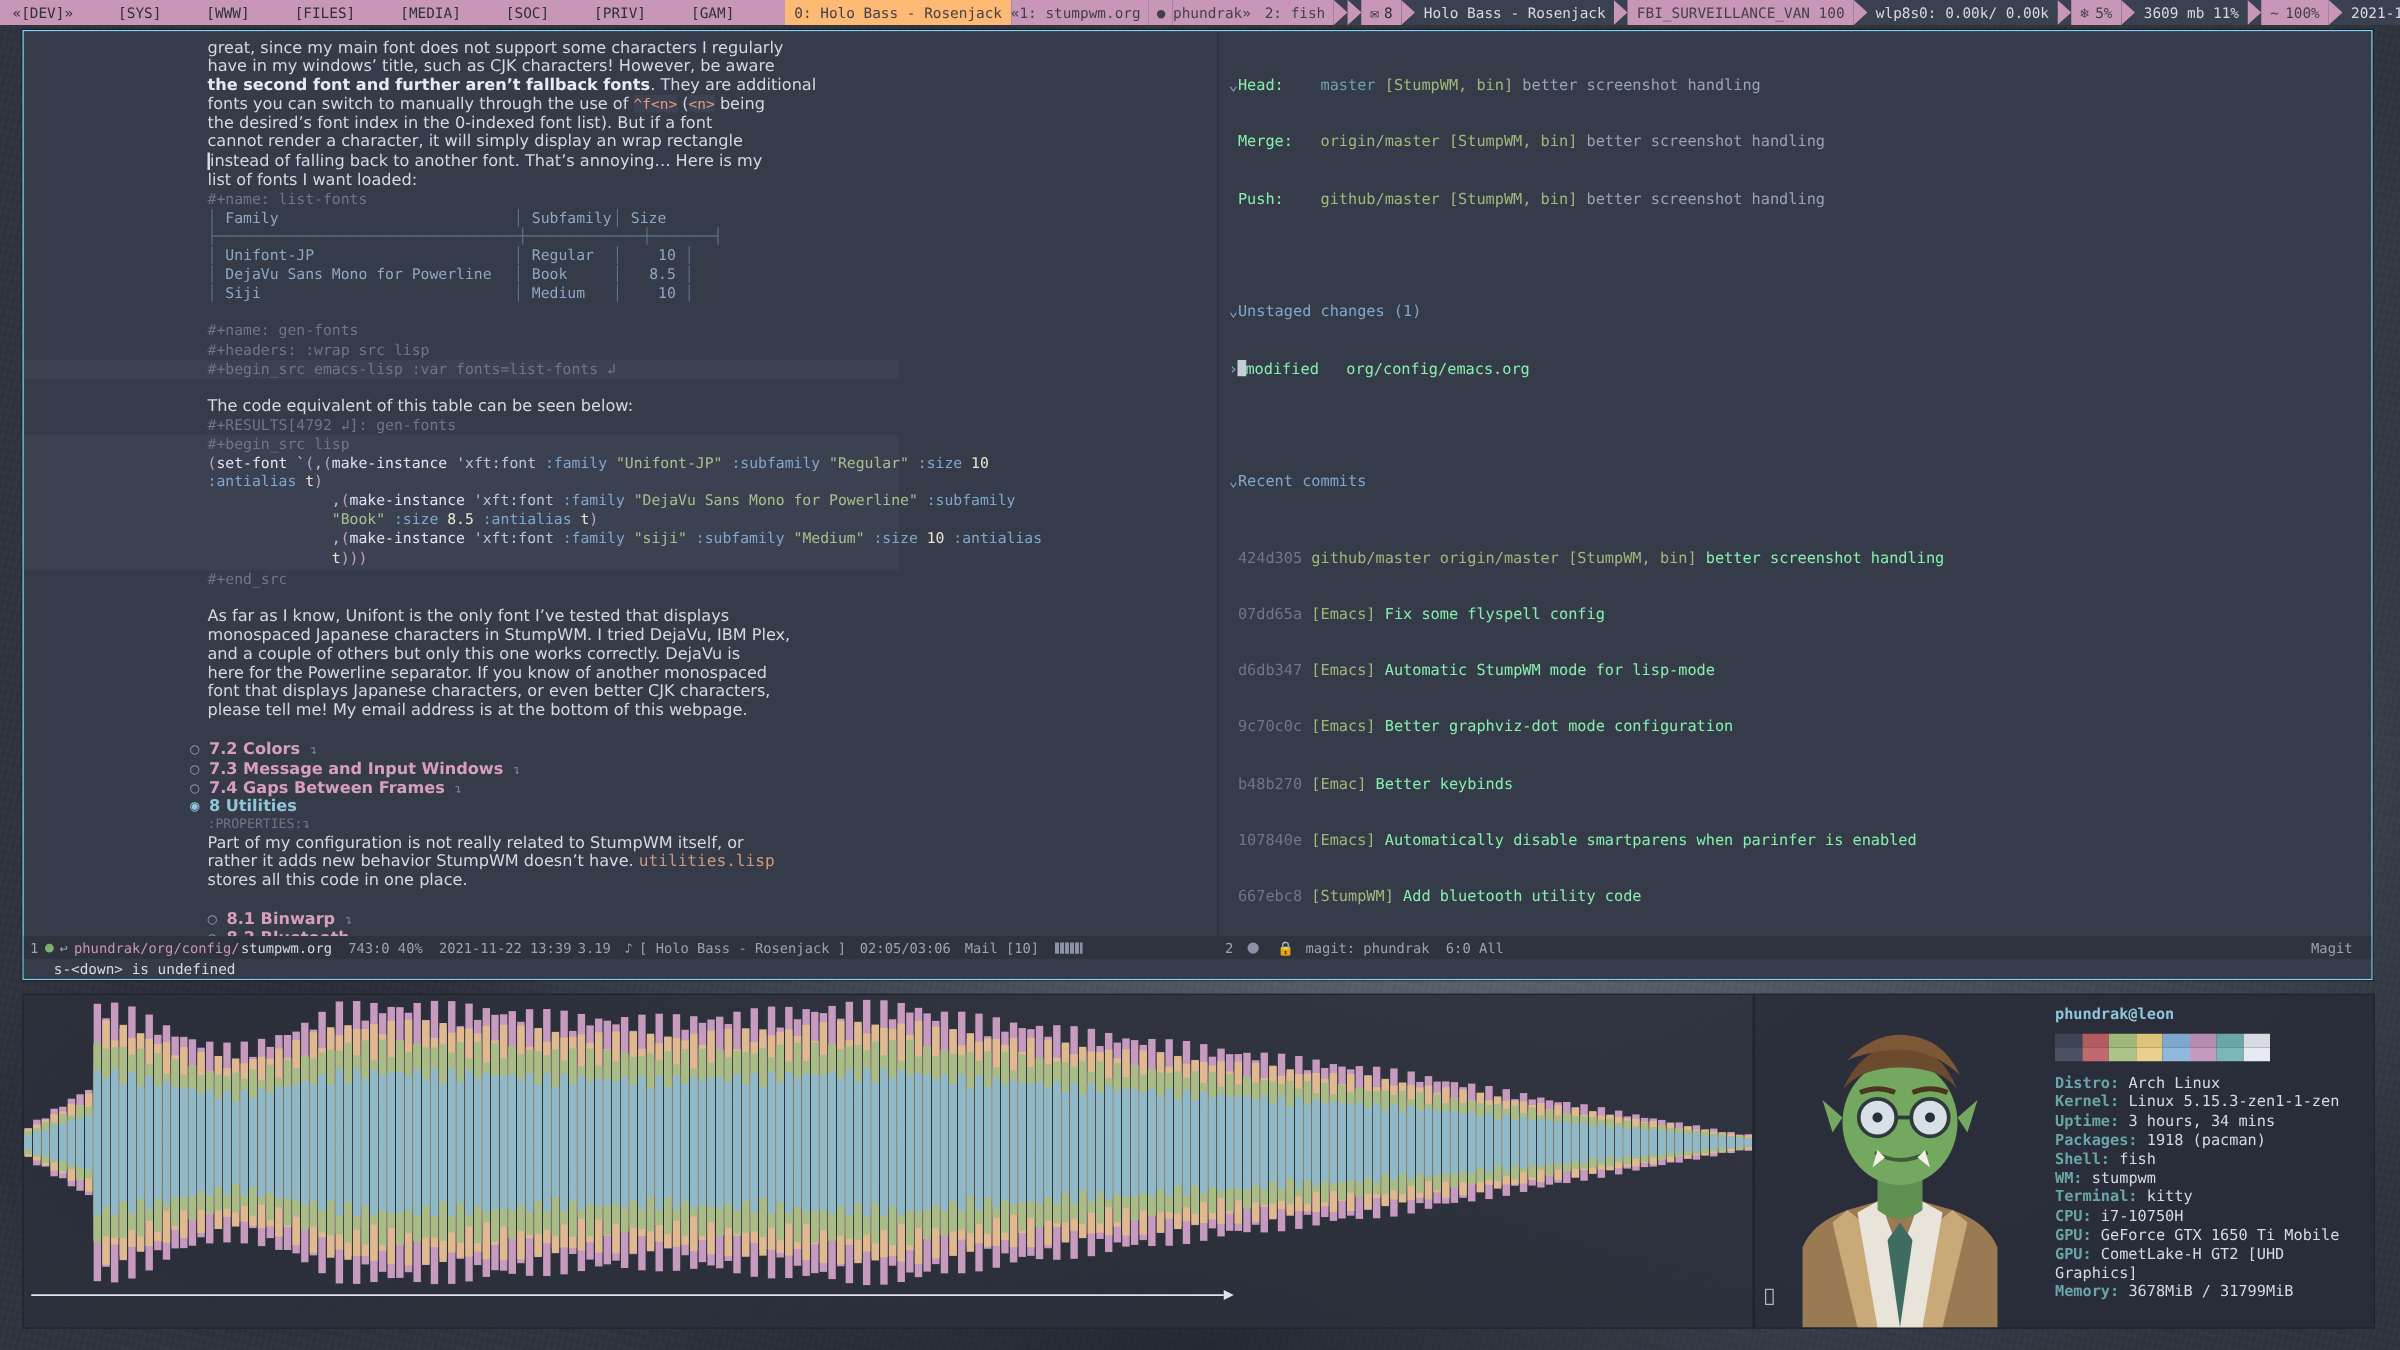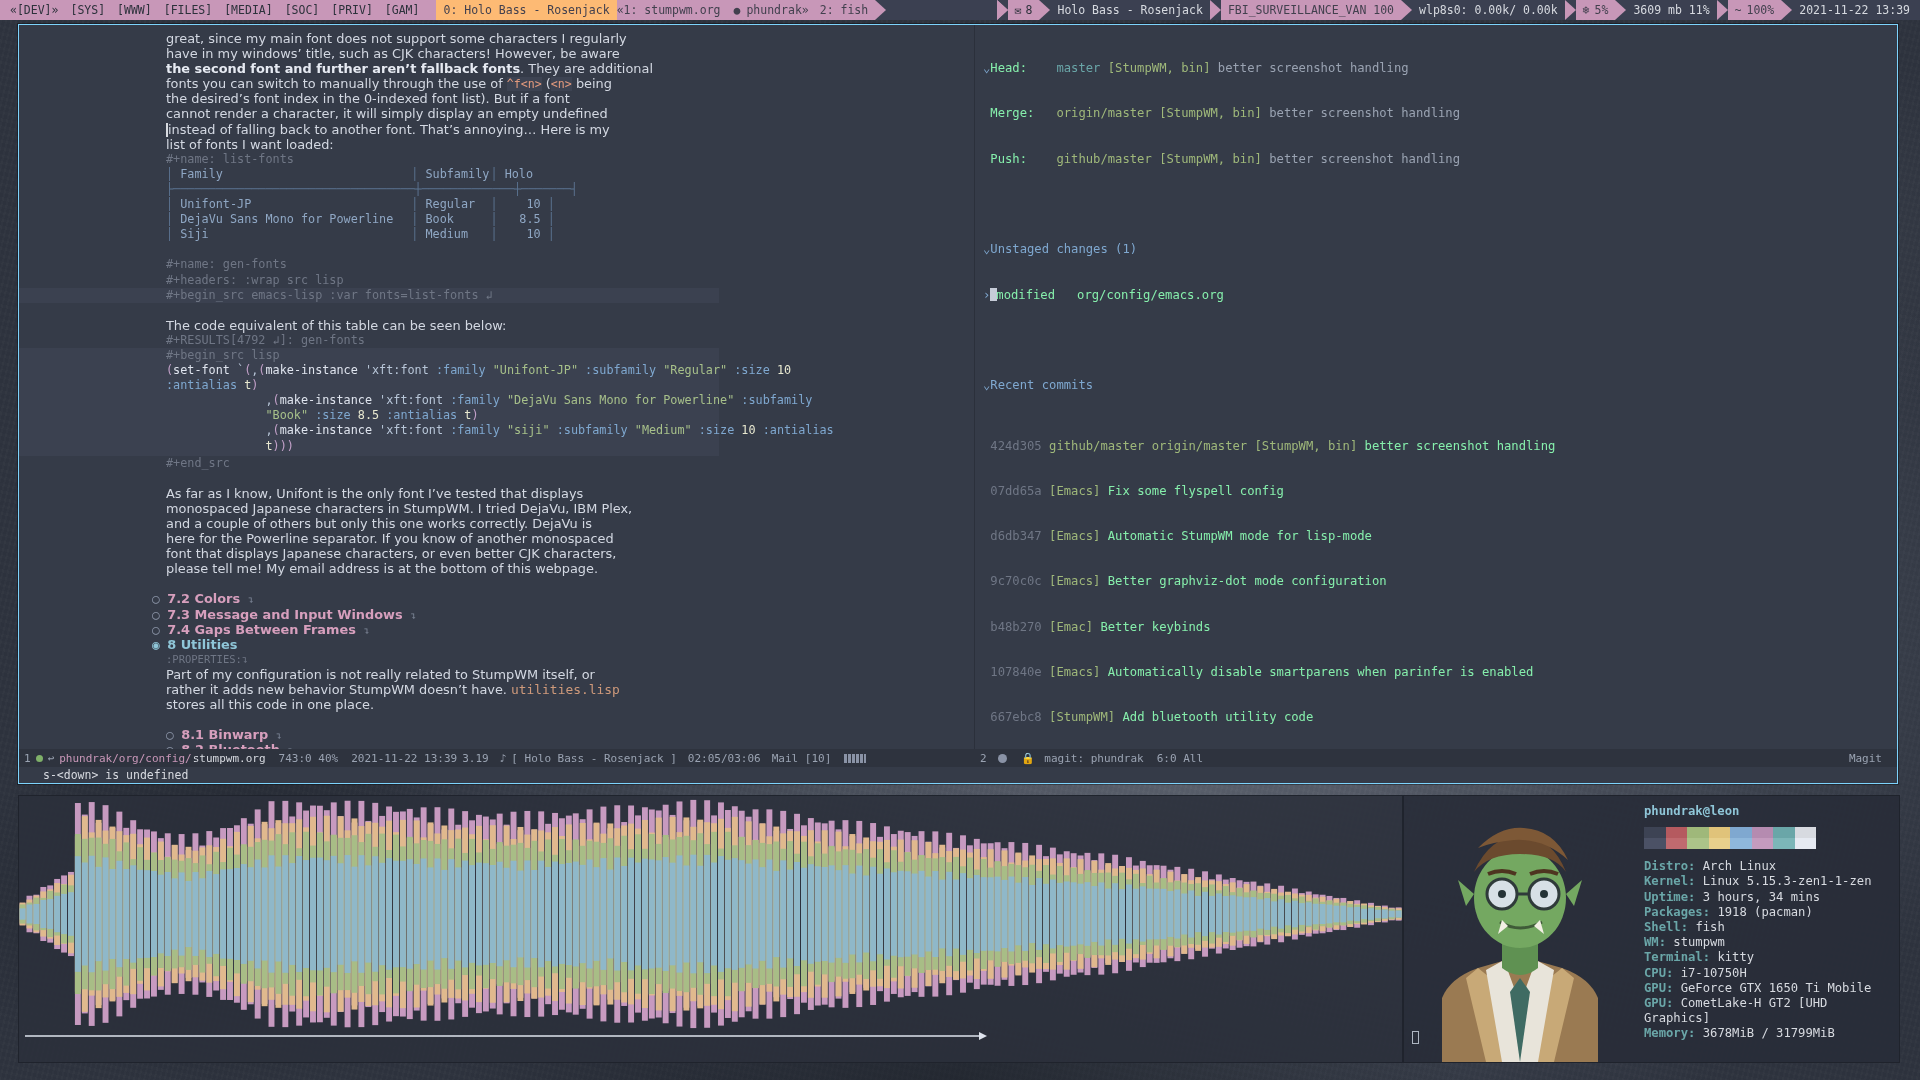--- a/index.html
+++ b/index.html
@@ -34,21 +34,21 @@
     font-family:"DejaVu Sans Mono", monospace; font-size:11.5px;
     white-space:nowrap; z-index:40;
   }
   .grp{ display:flex; align-items:center; height:20px; }
   .seg{ height:20px; display:flex; align-items:center; padding:0 7px; }
   .pink{ background:#c897b8; color:#2c313b; }
   .pinkdim{ background:#c897b8; color:#42404e; }
   .darktext{ background:#3b4051; color:#d7dae0; }
   .arrowR{ width:11px; height:20px; }
   .ws{ padding:0 6px; color:#2c313b; }
-  #topLeftTags{ display:flex; align-items:center; background:#c897b8; height:20px; padding-left:4px;}
+  #topLeftTags{ display:flex; align-items:center; background:#c897b8; height:20px; padding-left:4px;gap:24px;}
   #topbar .spacer{ flex:1 1 auto; background:#3b4051; height:20px; }
 
   
   #emacs{
     position:absolute; left:18px; top:24px; width:1880px; height:760px;
     background:#353b48; border:1px solid #7dd3fc; z-index:20;
     box-shadow:0 0 0 1px rgba(0,0,0,.35);
     display:flex; flex-direction:column;
   }
   #emacsBody{ flex:1 1 auto; display:flex; position:relative; overflow:hidden; }
@@ -231,30 +231,30 @@
         <div class="para vtxt">
           <div>great, since my main font does not support some characters I regularly</div>
           <div>have in my windows’ title, such as CJK characters! However, be aware</div>
           <div>
             <b class="bold">the second font and further aren’t fallback fonts</b><span>. They are additional</span>
           </div>
           <div>
             <span>fonts you can switch to manually through the use of </span><span class="verb">^f&lt;n&gt;</span><span> (</span><span class="verb">&lt;n&gt;</span><span> being</span>
           </div>
           <div>the desired’s font index in the 0-indexed font list). But if a font</div>
-          <div>cannot render a character, it will simply display an empty undefined</div>
+          <div>cannot render a character, it will simply display an wrap rectangle</div>
           <div><span class="barcursor"></span><span>instead of falling back to another font. That’s annoying… Here is my</span></div>
           <div>list of fonts I want loaded:</div>
         </div>
 
         <div class="para kw mono" style="font-size:11.8px;height:15.1px">#+name: list-fonts</div>
 
         <div class="para">
           <div class="tbl" style="height:15.1px">
-            <span class="tblsep">│ </span><span style="display:inline-block;width:231px">Family</span><span class="tblsep">│ </span><span style="display:inline-block;width:65px">Subfamily</span><span class="tblsep">│ </span><span>Holo</span>
+            <span class="tblsep">│ </span><span style="display:inline-block;width:231px">Family</span><span class="tblsep">│ </span><span style="display:inline-block;width:65px">Subfamily</span><span class="tblsep">│ </span><span>Size</span>
           </div>
           <div class="tblsep mono" style="height:15.1px;font-size:11.8px">├──────────────────────────────────┼─────────────┼───────┤</div>
           <div class="tbl" style="height:15.1px">
             <span class="tblsep">│ </span><span style="display:inline-block;width:231px">Unifont-JP</span><span class="tblsep">│ </span><span style="display:inline-block;width:65px">Regular</span><span class="tblsep">│ </span><span style="display:inline-block;width:36px;text-align:right">10</span><span class="tblsep"> │</span>
           </div>
           <div class="tbl" style="height:15.1px">
             <span class="tblsep">│ </span><span style="display:inline-block;width:231px">DejaVu Sans Mono for Powerline</span><span class="tblsep">│ </span><span style="display:inline-block;width:65px">Book</span><span class="tblsep">│ </span><span style="display:inline-block;width:36px;text-align:right">8.5</span><span class="tblsep"> │</span>
           </div>
           <div class="tbl" style="height:15.1px">
             <span class="tblsep">│ </span><span style="display:inline-block;width:231px">Siji</span><span class="tblsep">│ </span><span style="display:inline-block;width:65px">Medium</span><span class="tblsep">│ </span><span style="display:inline-block;width:36px;text-align:right">10</span><span class="tblsep"> │</span>

